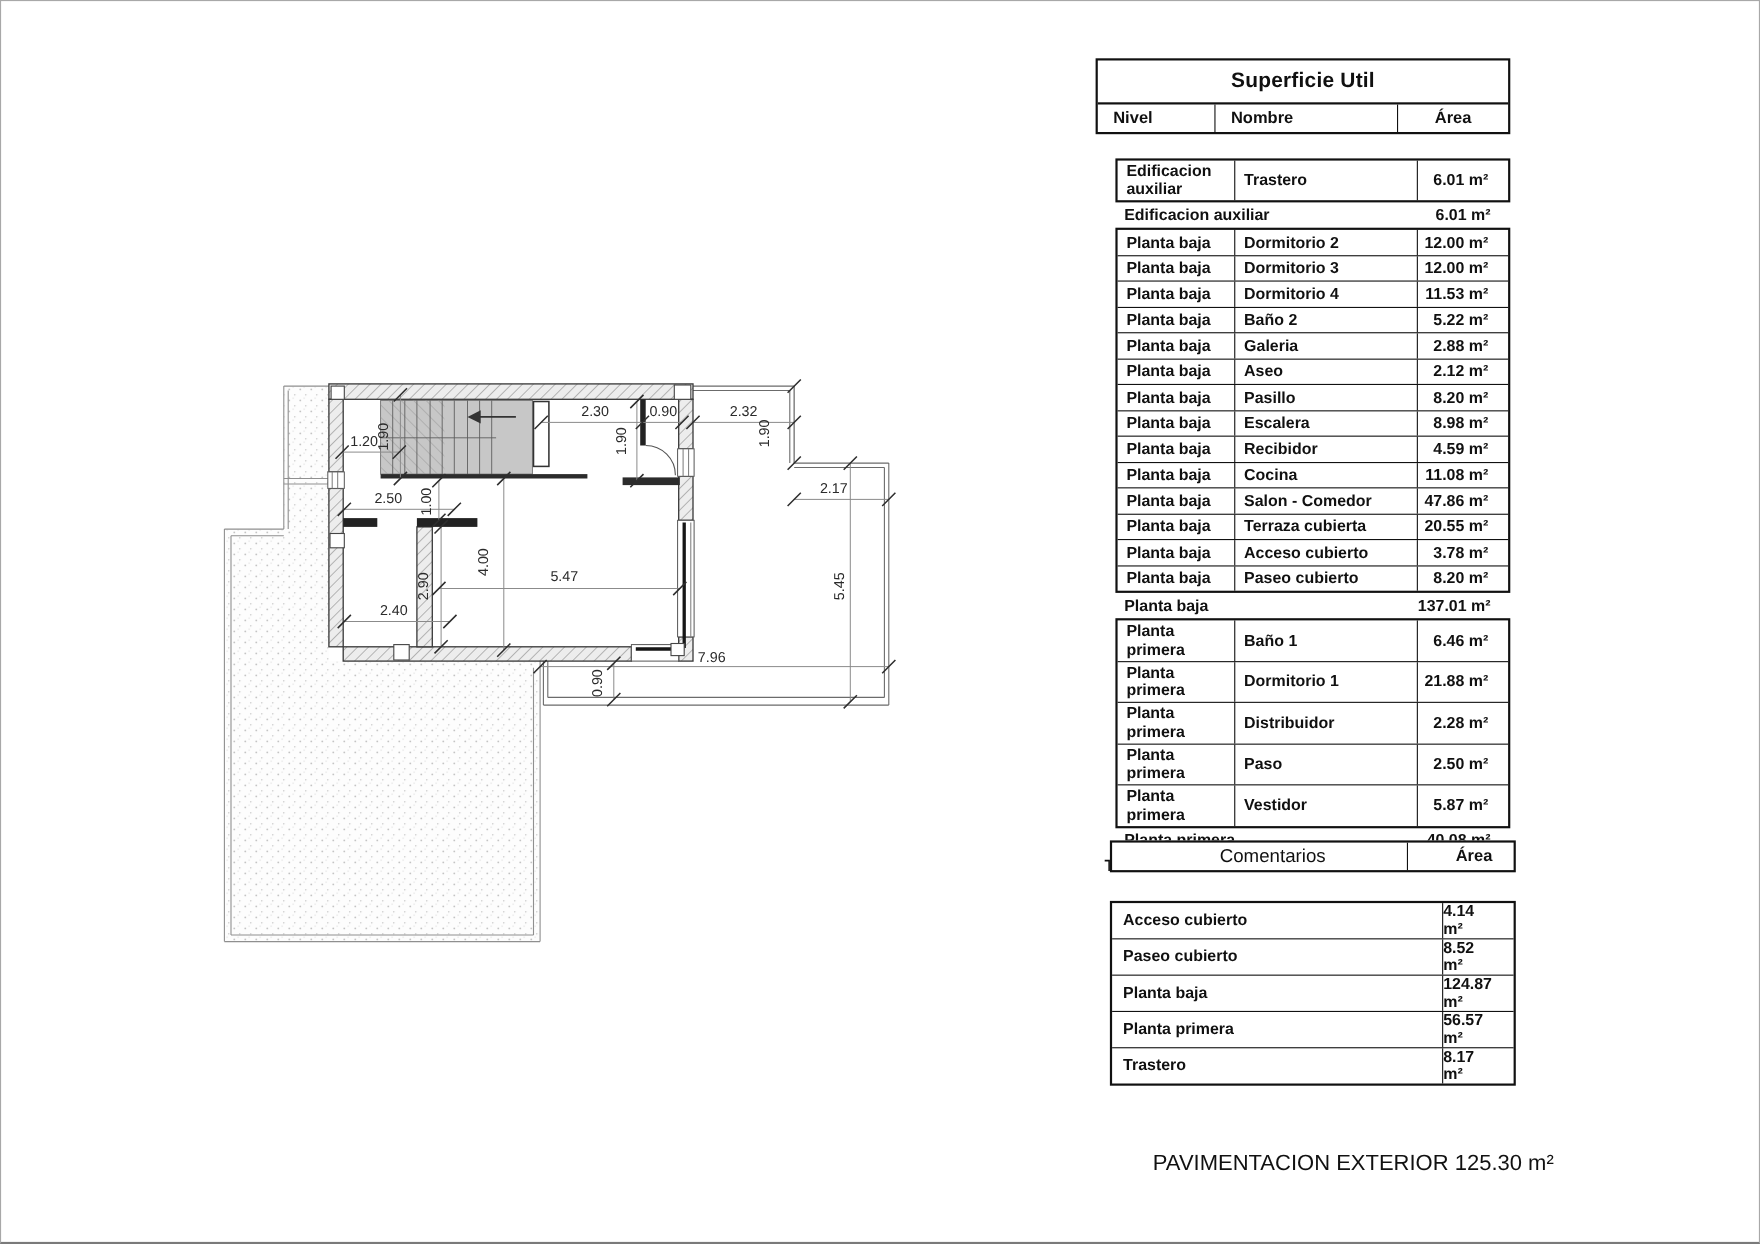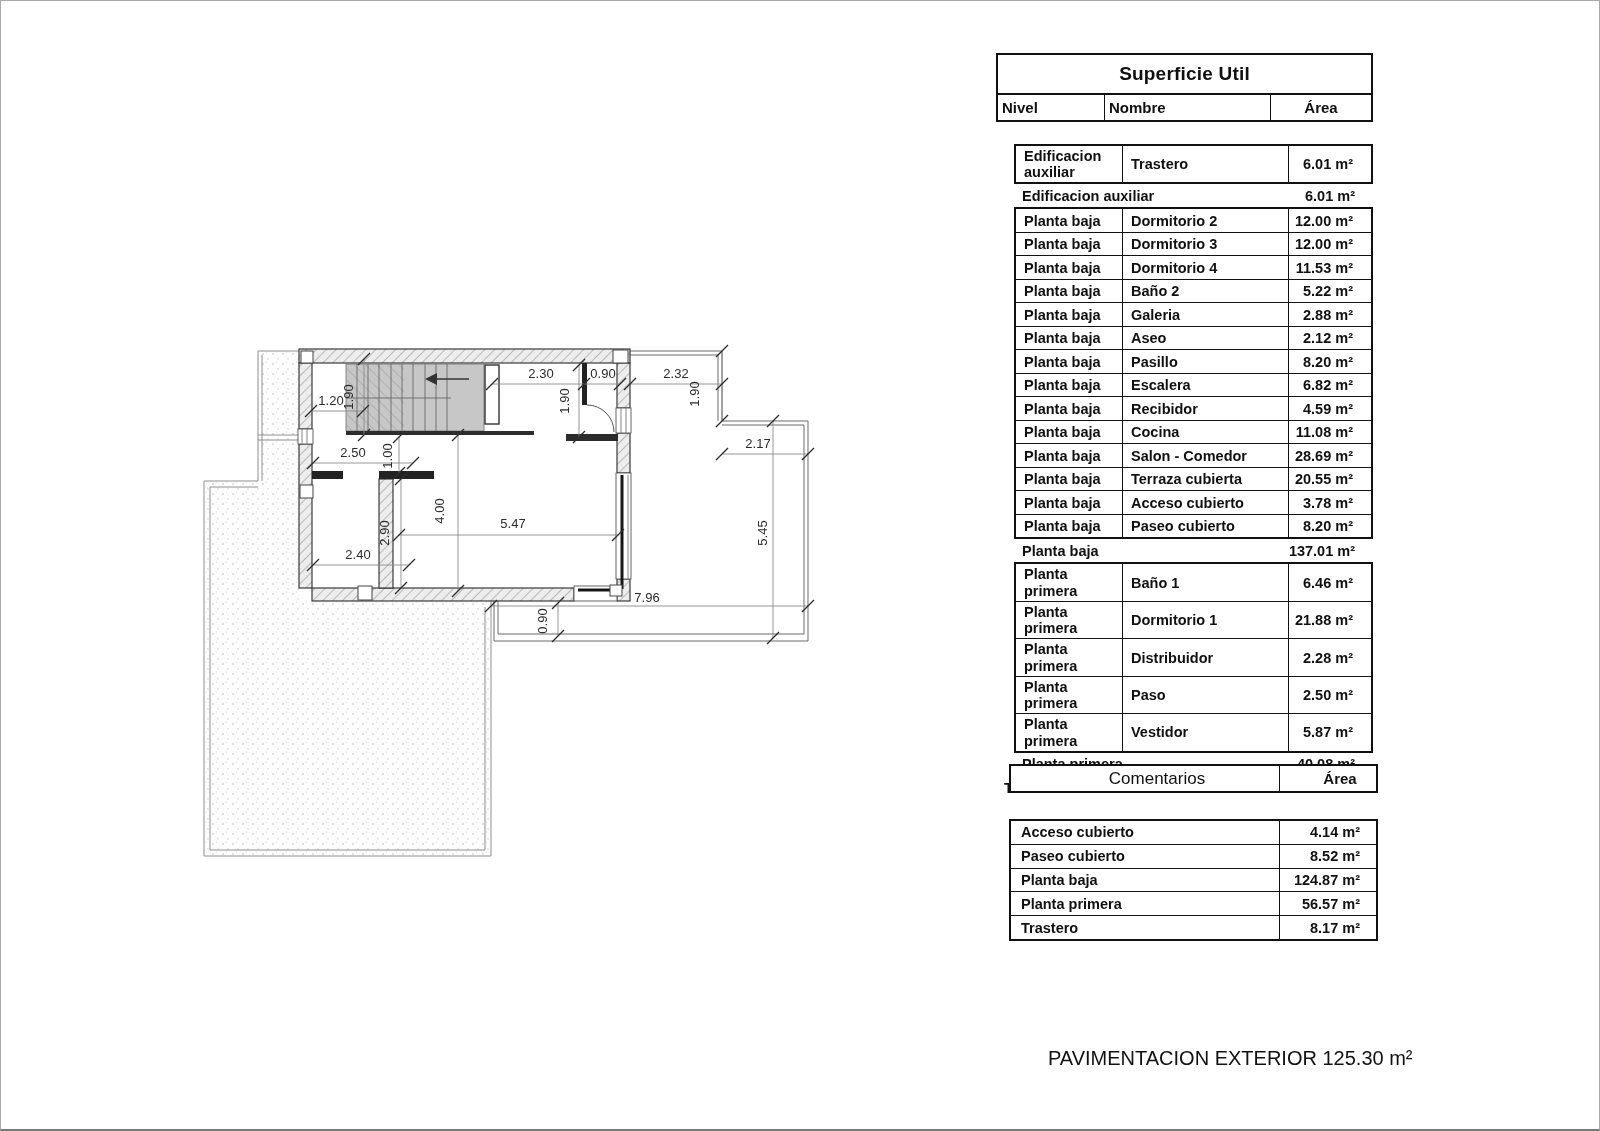--- a/index.html
+++ b/index.html
@@ -17,21 +17,21 @@
   
   #plan-svg{position:absolute;left:0;top:0;}
   .dim{font:13px "Liberation Sans",sans-serif;fill:#2b2b2b;text-anchor:middle;}
   
   .tbl{position:absolute;color:#101010;}
   .t-headbox{border:2px solid #111;background:#fff;}
   .t-title{display:flex;align-items:center;justify-content:center;
     font-weight:bold;font-size:19px;letter-spacing:.2px;}
   .t1-title{height:38px;border-bottom:2px solid #111;}
   .t1-cols{display:grid;grid-template-columns:106px 166px 1fr;height:25px;}
-  .t1-cols .hc{display:flex;align-items:center;font-weight:bold;font-size:15px;padding-left:4px;}
+  .t1-cols .hc{display:flex;align-items:center;font-weight:bold;font-size:15px;padding-left:14px;}
   .t1-cols .hc.b{border-left:1px solid #111;}
   .t1-cols .hc.center{justify-content:center;padding-left:0;}
   .secwrap{margin-top:22px;margin-left:18px;}
   .sec{border:2px solid #111;background:#fff;}
   .srow{display:grid;grid-template-columns:106px 166px 1fr;min-height:22.5px;}
   .srow + .srow{border-top:1px solid #111;}
   .cell{display:flex;align-items:center;font-weight:bold;font-size:14.5px;line-height:1.12;}
   .cell-nivel{padding:2px 4px 2px 8px;}
   .cell-nombre{border-left:1px solid #111;padding:2px 4px 2px 8px;}
   .cell-area{border-left:1px solid #111;justify-content:flex-end;padding:2px 18px 2px 4px;}
@@ -44,21 +44,21 @@
   
   .t2-title{height:37px;border-bottom:2px solid #111;}
   .t2-cols{display:grid;grid-template-columns:268px 1fr;height:25px;}
   .t2-cols .hc{display:flex;align-items:center;justify-content:center;font-size:17px;padding-left:24px;}
   .t2-cols .hc.b{border-left:1px solid #111;font-weight:bold;font-size:15px;}
   .t2-body{margin-top:26px;border:2px solid #111;background:#fff;}
   .t2row{display:grid;grid-template-columns:268px 1fr;min-height:22.8px;}
   .t2row + .t2row{border-top:1px solid #111;}
   .t2row .l{display:flex;align-items:center;font-weight:bold;font-size:14.5px;padding-left:10px;}
   .t2row .a{display:flex;align-items:center;justify-content:flex-end;
-    border-left:1px solid #111;font-weight:bold;font-size:14.5px;padding-right:16px;}
+    border-left:1px solid #111;font-weight:bold;font-size:14.5px;padding-right:16px;margin-left:32px;}
   #footer-note{position:absolute;left:1047px;top:1046px;font-weight:normal;font-size:20px;}
 </style>
 </head>
 <body>
 
 <svg id="plan-svg" width="860" height="1131" viewBox="0 0 860 1131" xmlns="http://www.w3.org/2000/svg">
   <defs>
     <pattern id="stip" width="10" height="10" patternUnits="userSpaceOnUse">
       <rect width="10" height="10" fill="#fdfdfd"></rect>
       <circle cx="2" cy="3" r="0.8" fill="#bcbcbc"></circle>
@@ -239,36 +239,36 @@
           <div class="cell cell-area">2.12 m²</div>
         </div>
         <div class="srow">
           <div class="cell cell-nivel">Planta baja</div>
           <div class="cell cell-nombre">Pasillo</div>
           <div class="cell cell-area">8.20 m²</div>
         </div>
         <div class="srow">
           <div class="cell cell-nivel">Planta baja</div>
           <div class="cell cell-nombre">Escalera</div>
-          <div class="cell cell-area">6.82 m²</div>
+          <div class="cell cell-area">8.98 m²</div>
         </div>
         <div class="srow">
           <div class="cell cell-nivel">Planta baja</div>
           <div class="cell cell-nombre">Recibidor</div>
           <div class="cell cell-area">4.59 m²</div>
         </div>
         <div class="srow">
           <div class="cell cell-nivel">Planta baja</div>
           <div class="cell cell-nombre">Cocina</div>
           <div class="cell cell-area">11.08 m²</div>
         </div>
         <div class="srow">
           <div class="cell cell-nivel">Planta baja</div>
           <div class="cell cell-nombre">Salon - Comedor</div>
-          <div class="cell cell-area">28.69 m²</div>
+          <div class="cell cell-area">47.86 m²</div>
         </div>
         <div class="srow">
           <div class="cell cell-nivel">Planta baja</div>
           <div class="cell cell-nombre">Terraza cubierta</div>
           <div class="cell cell-area">20.55 m²</div>
         </div>
         <div class="srow">
           <div class="cell cell-nivel">Planta baja</div>
           <div class="cell cell-nombre">Acceso cubierto</div>
           <div class="cell cell-area">3.78 m²</div>

